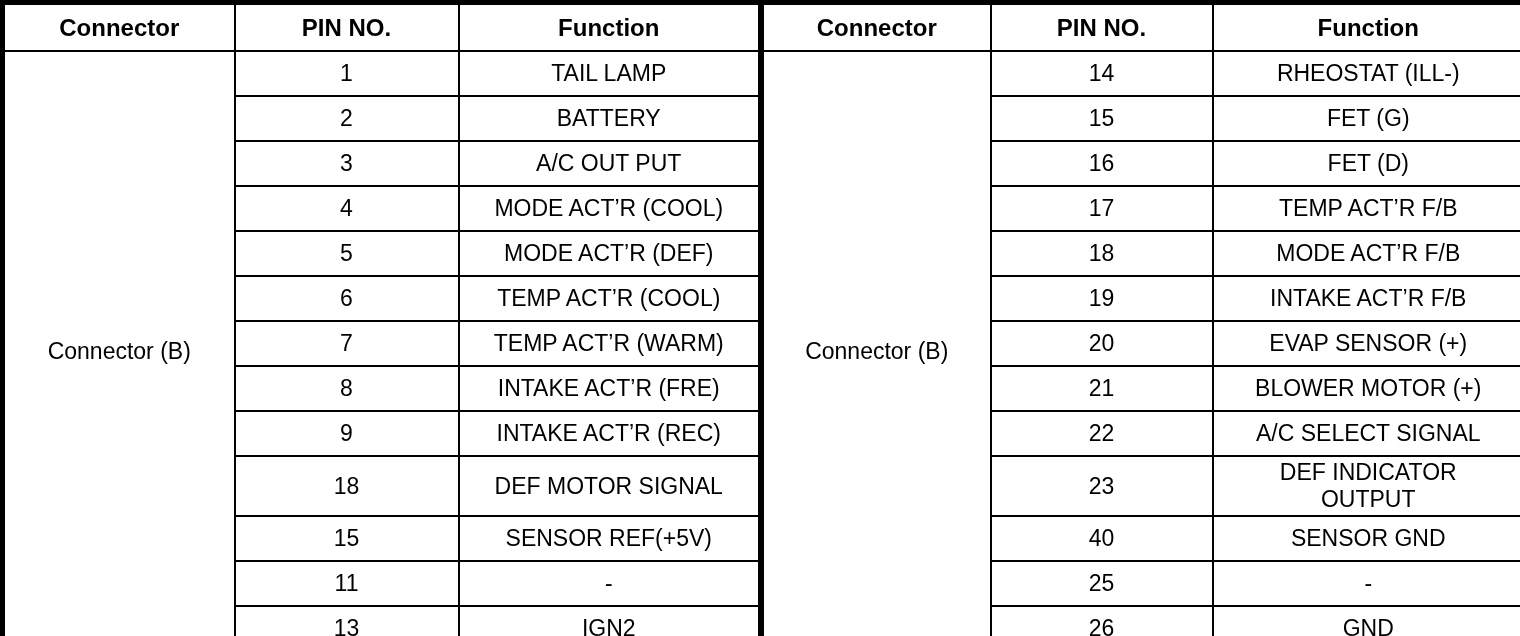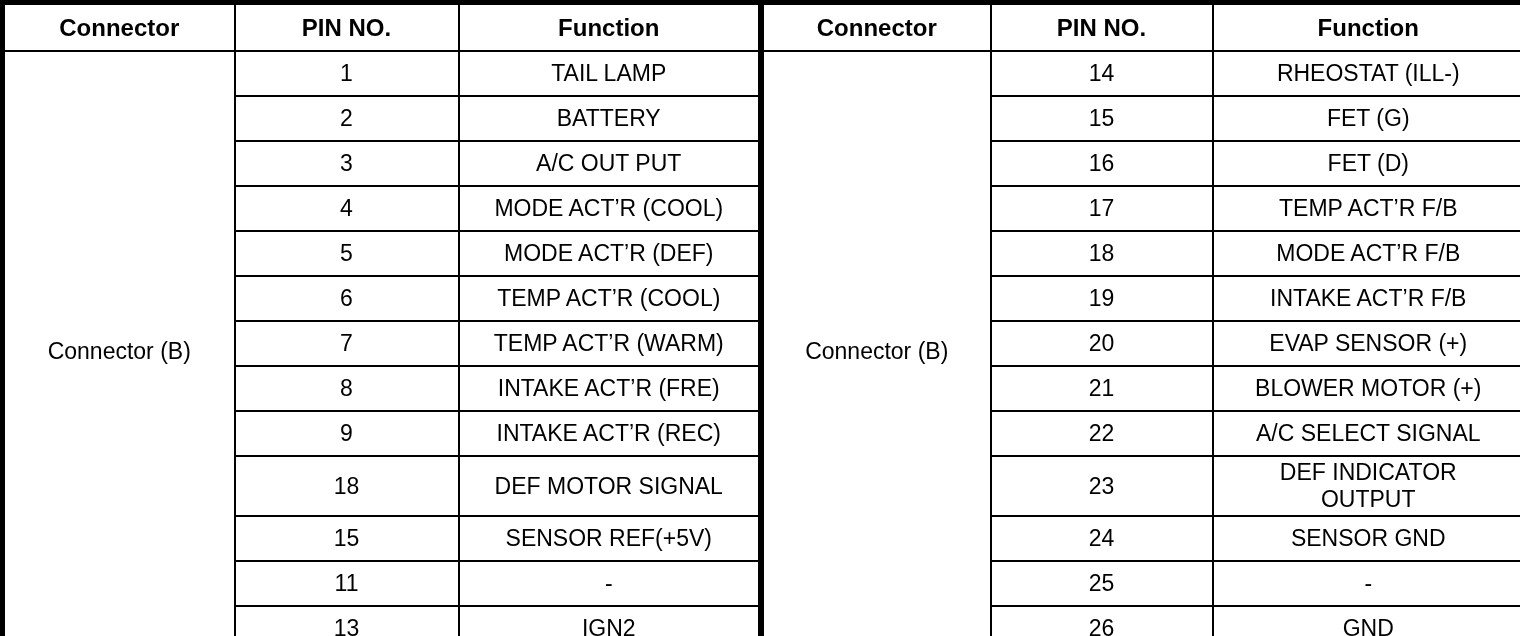--- a/index.html
+++ b/index.html
@@ -217,21 +217,21 @@
         <tr>
           <td class="cell-pin">22</td>
           <td class="cell-func">A/C SELECT SIGNAL</td>
         </tr>
         <tr class="tall">
           <td class="cell-pin">23</td>
           <td class="cell-func">DEF INDICATOR
 OUTPUT</td>
         </tr>
         <tr>
-          <td class="cell-pin">24</td>
+          <td class="cell-pin">40</td>
           <td class="cell-func">SENSOR GND</td>
         </tr>
         <tr>
           <td class="cell-pin">25</td>
           <td class="cell-func cell-dash">-</td>
         </tr>
         <tr>
           <td class="cell-pin">26</td>
           <td class="cell-func">GND</td>
         </tr>

